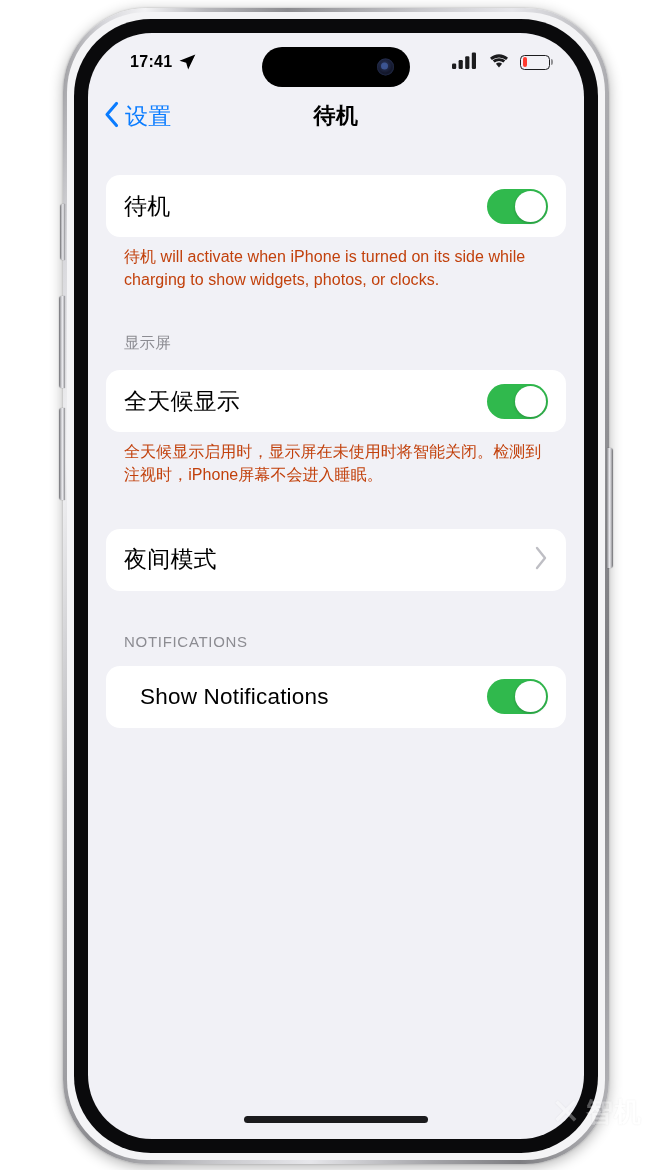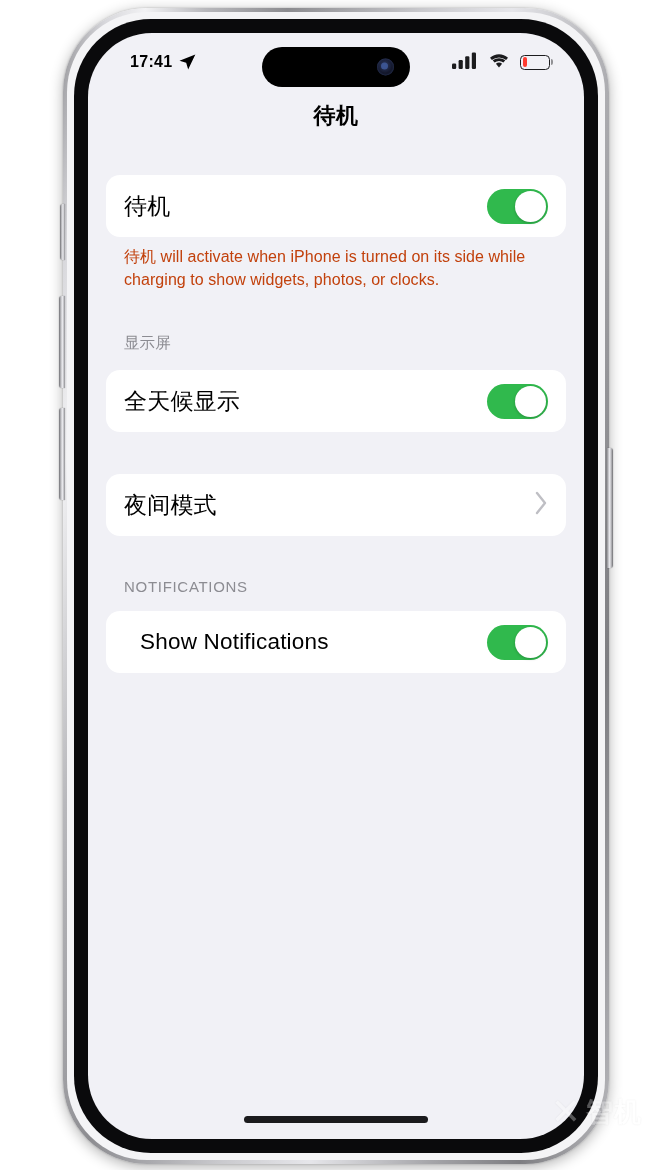--- a/index.html
+++ b/index.html
@@ -392,20 +392,28 @@
                   <path d="M12 10.1 a7.3 7.3 0 0 1 4.4 1.5 l1.9-2.3 A10.3 10.3 0 0 0 12 7.2 a10.3 10.3 0 0 0 -6.3 2.1 l1.9 2.3 A7.3 7.3 0 0 1 12 10.1 Z" fill="#1c1c1e"></path>
                 </svg>
               </span>
               <span class="battery">
                 <span class="battery-fill" style="width: 15%; background: rgb(255, 59, 48);"></span>
               </span>
             </div>
           </div>
 
           <div class="nav-bar">
+            <div class="nav-back">
+              <span>
+                <svg width="15" height="26" viewBox="0 0 15 26">
+                  <path d="M12.5 2 L3 13 L12.5 24" stroke="#0a7cff" stroke-width="3.1" fill="none" stroke-linecap="round" stroke-linejoin="round"></path>
+                </svg>
+              </span>
+              <span class="nav-back-label">设置</span>
+            </div>
             <div class="nav-title">待机</div>
           </div>
 
           <div class="content">
 
             <div class="spacer-sm"></div>
             <div class="card">
               <div class="row">
                 <span class="row-label">待机</span>
                 <span class="toggle" style="background: rgb(48, 185, 77);">
@@ -418,20 +426,21 @@
             <div class="spacer-md"></div>
             <div class="group-header">显示屏</div>
             <div class="card">
               <div class="row">
                 <span class="row-label">全天候显示</span>
                 <span class="toggle" style="background: rgb(48, 185, 77);">
                   <span class="knob"></span>
                 </span>
               </div>
             </div>
+            <div class="footer-note">全天候显示启用时，显示屏在未使用时将智能关闭。检测到注视时，iPhone屏幕不会进入睡眠。</div>
 
             <div class="spacer-md"></div>
             <div class="card">
               <div class="row">
                 <span class="row-label">夜间模式</span>
                 <span class="chevron">
                   <svg width="14" height="24" viewBox="0 0 14 24">
                     <path d="M3 2 L11 12 L3 22" stroke="#b8b8be" stroke-width="2.4" fill="none" stroke-linecap="round" stroke-linejoin="round"></path>
                   </svg>
                 </span>

